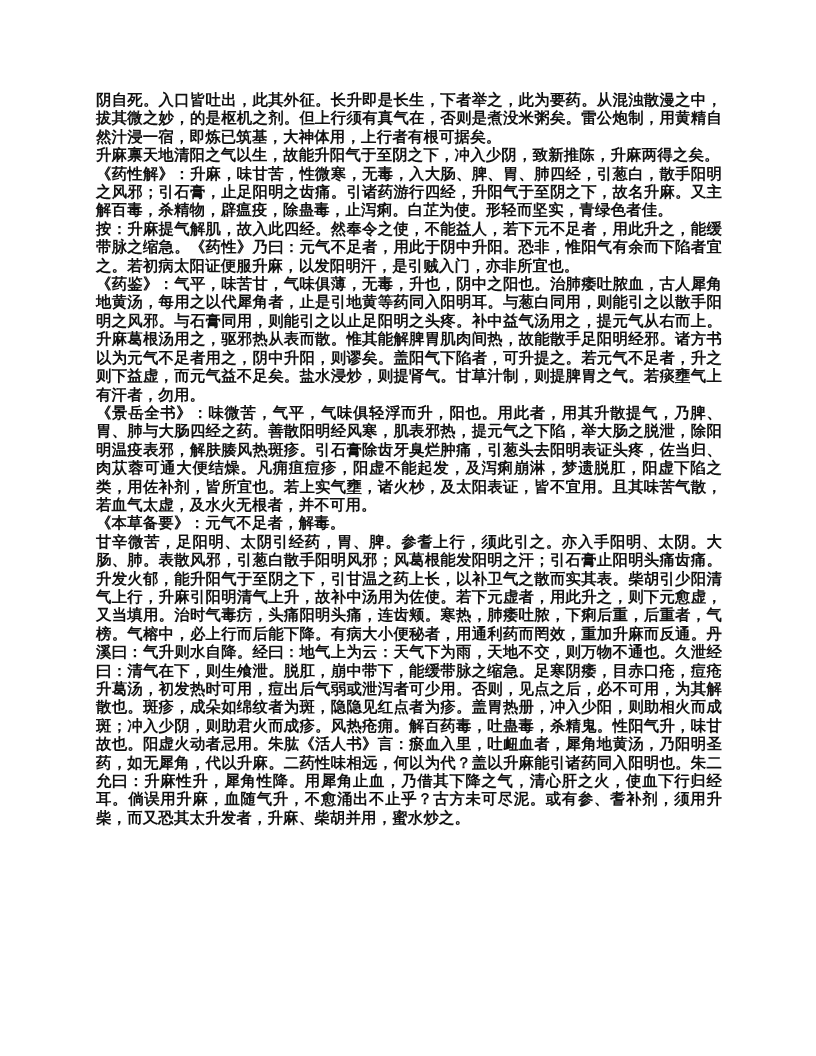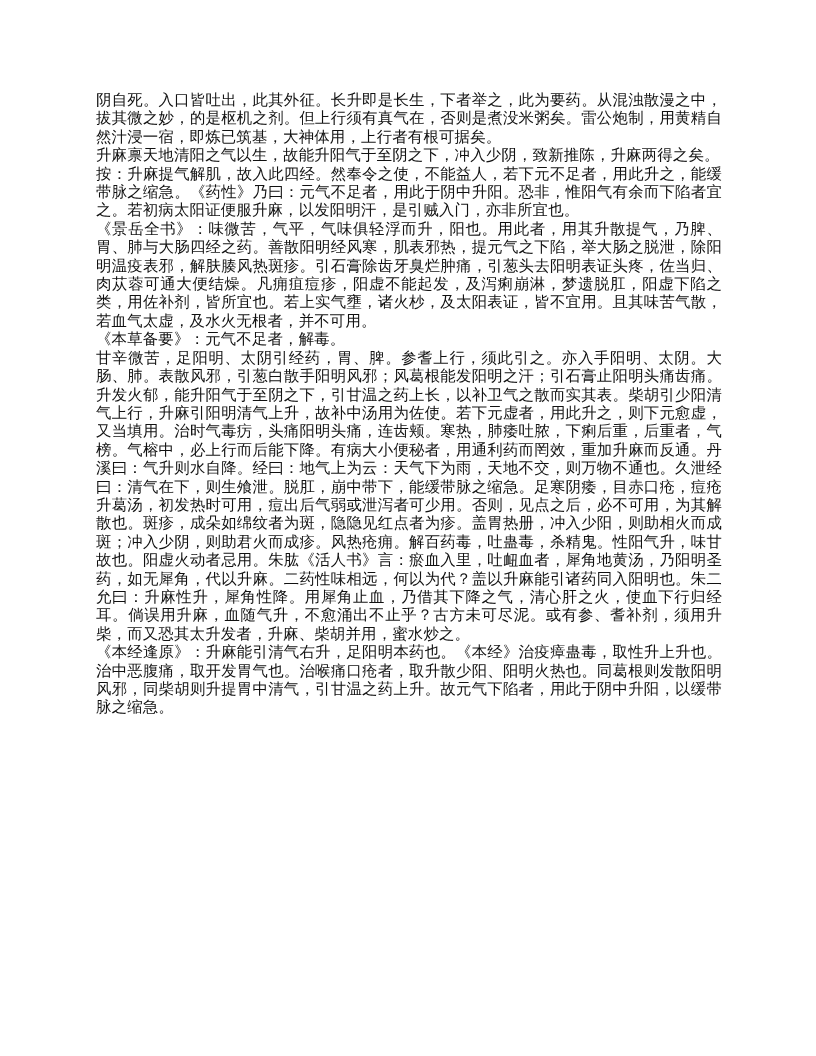--- a/index.html
+++ b/index.html
@@ -1,15 +1,15 @@
 <!DOCTYPE html>
 <html><head>
   <meta charset="utf-8">
   <style>
-    * { box-sizing: border-box; }
+    * { box-sizing: border-box; font-weight: bold; }
     html, body {
       margin: 0;
       padding: 0;
       background: #ffffff;
     }
     body {
       width: 816px;
       height: 1056px;
       position: relative;
       font-family: "Liberation Serif", "DejaVu Serif", serif;
@@ -33,18 +33,19 @@
       word-break: break-all;
       overflow-wrap: anywhere;
     }
   </style>
 </head>
 <body>
 
 <main class="page">
   <p>阴自死。入口皆吐出，此其外征。长升即是长生，下者举之，此为要药。从混浊散漫之中，拔其微之妙，的是枢机之剂。但上行须有真气在，否则是煮没米粥矣。雷公炮制，用黄精自然汁浸一宿，即炼已筑基，大神体用，上行者有根可据矣。</p>
   <p>升麻禀天地清阳之气以生，故能升阳气于至阴之下，冲入少阴，致新推陈，升麻两得之矣。</p>
+  <p>《药性解》：升麻，味甘苦，性微寒，无毒，入大肠、脾、胃、肺四经，引葱白，散手阳明之风邪；引石膏，止足阳明之齿痛。引诸药游行四经，升阳气于至阴之下，故名升麻。又主解百毒，杀精物，辟瘟疫，除蛊毒，止泻痢。白芷为使。形轻而坚实，青绿色者佳。</p>
   <p>按：升麻提气解肌，故入此四经。然奉令之使，不能益人，若下元不足者，用此升之，能缓带脉之缩急。《药性》乃曰：元气不足者，用此于阴中升阳。恐非，惟阳气有余而下陷者宜之。若初病太阳证便服升麻，以发阳明汗，是引贼入门，亦非所宜也。</p>
+  <p>《药鉴》：气平，味苦甘，气味俱薄，无毒，升也，阴中之阳也。治肺痿吐脓血，古人犀角地黄汤，每用之以代犀角者，止是引地黄等药同入阳明耳。与葱白同用，则能引之以散手阳明之风邪。与石膏同用，则能引之以止足阳明之头疼。补中益气汤用之，提元气从右而上。升麻葛根汤用之，驱邪热从表而散。惟其能解脾胃肌肉间热，故能散手足阳明经邪。诸方书以为元气不足者用之，阴中升阳，则谬矣。盖阳气下陷者，可升提之。若元气不足者，升之则下益虚，而元气益不足矣。盐水浸炒，则提肾气。甘草汁制，则提脾胃之气。若痰壅气上有汗者，勿用。</p>
   <p>《景岳全书》：味微苦，气平，气味俱轻浮而升，阳也。用此者，用其升散提气，乃脾、胃、肺与大肠四经之药。善散阳明经风寒，肌表邪热，提元气之下陷，举大肠之脱泄，除阳明温疫表邪，解肤腠风热斑疹。引石膏除齿牙臭烂肿痛，引葱头去阳明表证头疼，佐当归、肉苁蓉可通大便结燥。凡痈疽痘疹，阳虚不能起发，及泻痢崩淋，梦遗脱肛，阳虚下陷之类，用佐补剂，皆所宜也。若上实气壅，诸火杪，及太阳表证，皆不宜用。且其味苦气散，若血气太虚，及水火无根者，并不可用。</p>
   <p>《本草备要》：元气不足者，解毒。</p>
   <p>甘辛微苦，足阳明、太阴引经药，胃、脾。参耆上行，须此引之。亦入手阳明、太阴。大肠、肺。表散风邪，引葱白散手阳明风邪；风葛根能发阳明之汗；引石膏止阳明头痛齿痛。升发火郁，能升阳气于至阴之下，引甘温之药上长，以补卫气之散而实其表。柴胡引少阳清气上行，升麻引阳明清气上升，故补中汤用为佐使。若下元虚者，用此升之，则下元愈虚，又当填用。治时气毒疠，头痛阳明头痛，连齿颊。寒热，肺痿吐脓，下痢后重，后重者，气榜。气榕中，必上行而后能下降。有病大小便秘者，用通利药而罔效，重加升麻而反通。丹溪曰：气升则水自降。经曰：地气上为云：天气下为雨，天地不交，则万物不通也。久泄经曰：清气在下，则生飧泄。脱肛，崩中带下，能缓带脉之缩急。足寒阴痿，目赤口疮，痘疮升葛汤，初发热时可用，痘出后气弱或泄泻者可少用。否则，见点之后，必不可用，为其解散也。斑疹，成朵如绵纹者为斑，隐隐见红点者为疹。盖胃热册，冲入少阳，则助相火而成斑；冲入少阴，则助君火而成疹。风热疮痈。解百药毒，吐蛊毒，杀精鬼。性阳气升，味甘故也。阳虚火动者忌用。朱肱《活人书》言：瘀血入里，吐衄血者，犀角地黄汤，乃阳明圣药，如无犀角，代以升麻。二药性味相远，何以为代？盖以升麻能引诸药同入阳明也。朱二允曰：升麻性升，犀角性降。用犀角止血，乃借其下降之气，清心肝之火，使血下行归经耳。倘误用升麻，血随气升，不愈涌出不止乎？古方未可尽泥。或有参、耆补剂，须用升柴，而又恐其太升发者，升麻、柴胡并用，蜜水炒之。</p>
-  <p>《本经逢原》：升麻能引清气右升，足阳明本药也。《本经》治疫瘴蛊毒，取性升上升也。治中恶腹痛，取开发胃气也。治喉痛口疮者，取升散少阳、阳明火热也。同葛根则发散阳明风邪，同柴胡则升提胃中清气，引甘温之药上升。故元气下陷者，用此于阴中升阳，以缓带脉之缩急。</p>
 </main>
 
 </body></html>

